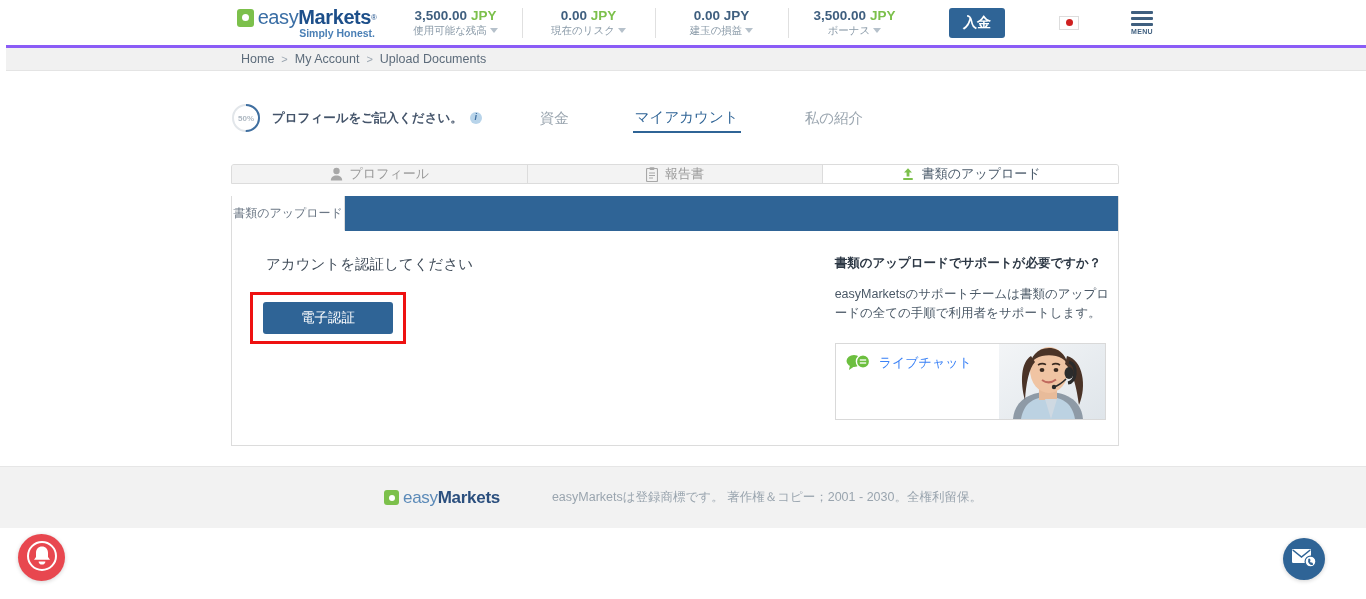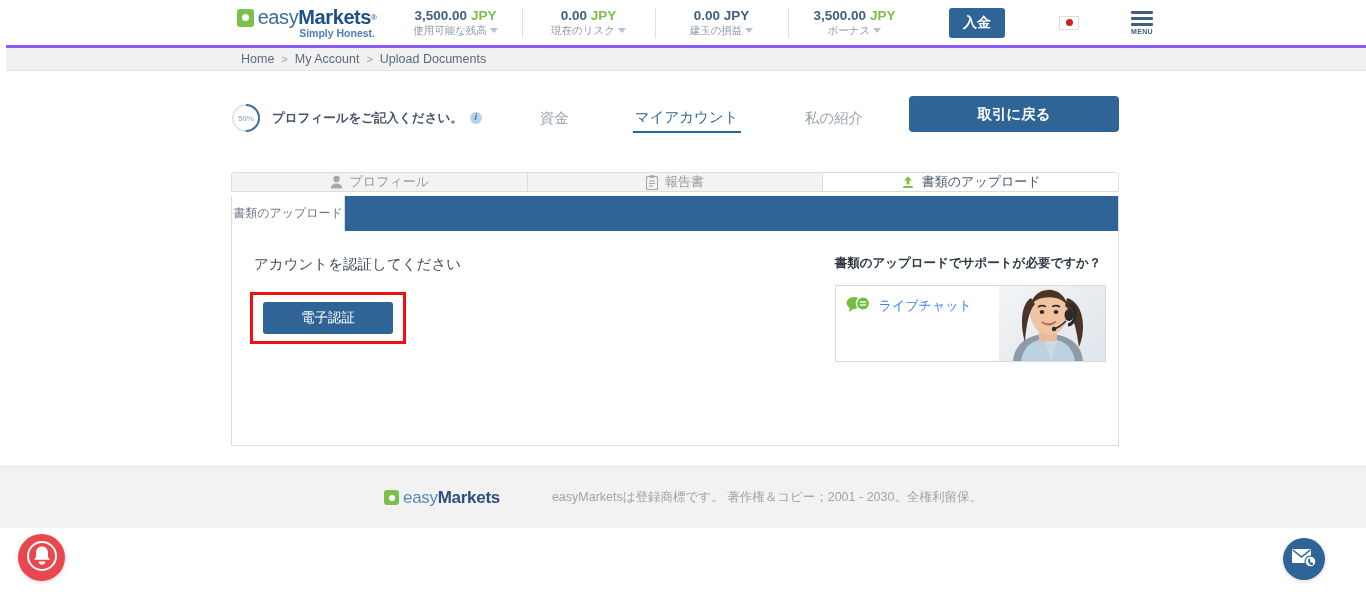--- a/index.html
+++ b/index.html
@@ -100,21 +100,21 @@
 
   .back-btn {
     position:absolute; right:0; top:4px;
     width:210px; height:36px; background:#2f6496; color:#fff;
     border:none; border-radius:4px; font-size:14.5px; font-weight:bold;
     cursor:pointer; font-family:inherit;
   }
 
   
   .tabstrip {
-    position:absolute; left:231px; top:172px; width:888px; height:20px;
+    position:absolute; left:231px; top:164px; width:888px; height:20px;
     display:flex; border:1px solid #dcdcdc; border-radius:3px 3px 0 0; overflow:hidden;
     background:#f3f3f3;
   }
   .tb {
     flex:1; display:flex; align-items:center; justify-content:center; gap:7px;
     font-size:13px; color:#9a9a9a; background:#f3f3f3; cursor:pointer;
     border-right:1px solid #dcdcdc; white-space:nowrap;
   }
   .tb:last-child { border-right:none; }
   .tb.active { background:#ffffff; color:#4a5a6a; }
@@ -128,21 +128,21 @@
   .card-head { height:35px; display:flex; align-items:stretch; }
   .card-head .lbl {
     width:113px; display:flex; align-items:center; justify-content:center;
     font-size:12px; color:#6b7785; background:#fff;
     border-right:1px solid #dcdcdc; border-bottom:1px solid #fff;
   }
   .card-head .fill { flex:1; background:#2f6496; }
 
   .card-body { display:flex; padding:24px 0 0 0; }
   .col-left { width:604px; padding-left:18px; }
-  .verify-h { font-size:14.5px; color:#3f4b58; margin:0 0 18px 4px; font-weight:normal; }
+  .verify-h { font-size:14.5px; color:#3f4b58; margin:0 0 18px 16px; font-weight:normal; }
   .hl-box {
     display:inline-block; border:3px solid #ee1111; background:#fff; padding:7px 10px;
   }
   .verify-btn {
     width:130px; height:32px; background:#2f6496; color:#fff; border:none; border-radius:3px;
     font-size:13.5px; cursor:pointer; font-family:inherit;
   }
 
   .col-right { width:284px; }
   .sup-h { font-size:12.5px; color:#2d3845; font-weight:bold; margin:0 0 13px 0; }
@@ -259,21 +259,20 @@
         <span class="info-i">i</span>
       </div>
     </div>
 
     <div class="navtabs">
       <div class="navtab">資金</div>
       <div class="navtab active">マイアカウント</div>
       <div class="navtab">私の紹介</div>
     </div>
 
-    <button class="back-btn">取引に戻る</button>
   </div>
 
   <div class="tabstrip">
     <div class="tb">
       <span class="ic">
         <svg width="13" height="14" viewBox="0 0 13 14">
             <circle cx="6.5" cy="4" r="3.2" fill="#a8a8a8"></circle>
             <path d="M0.8 13.5c0-3.2 2.5-5 5.7-5s5.7 1.8 5.7 5z" fill="#a8a8a8"></path>
           </svg>
       </span>
@@ -311,20 +310,21 @@
     <div class="card-body">
       <div class="col-left">
         <h3 class="verify-h">アカウントを認証してください</h3>
         <span class="hl-box">
           <button class="verify-btn">電子認証</button>
         </span>
       </div>
 
       <div class="col-right">
         <h4 class="sup-h">書類のアップロードでサポートが必要ですか？</h4>
+        <p class="sup-p">easyMarketsのサポートチームは書類のアップロードの全ての手順で利用者をサポートします。</p>
         <div class="chatbox">
           <span class="chatlbl">
             <span>
               <svg width="26" height="18" viewBox="0 0 26 18">
                 <ellipse cx="8" cy="8" rx="7.5" ry="6" fill="#6cbf3f"></ellipse>
                 <path d="M4 12 L3 17 L8.5 13.2 Z" fill="#6cbf3f"></path>
                 <circle cx="17" cy="8.5" r="6.6" fill="#6cbf3f" stroke="#fff" stroke-width="1.4"></circle>
                 <line x1="13.8" y1="7" x2="20.2" y2="7" stroke="#fff" stroke-width="1.3"></line>
                 <line x1="13.8" y1="10" x2="20.2" y2="10" stroke="#fff" stroke-width="1.3"></line>
               </svg>

